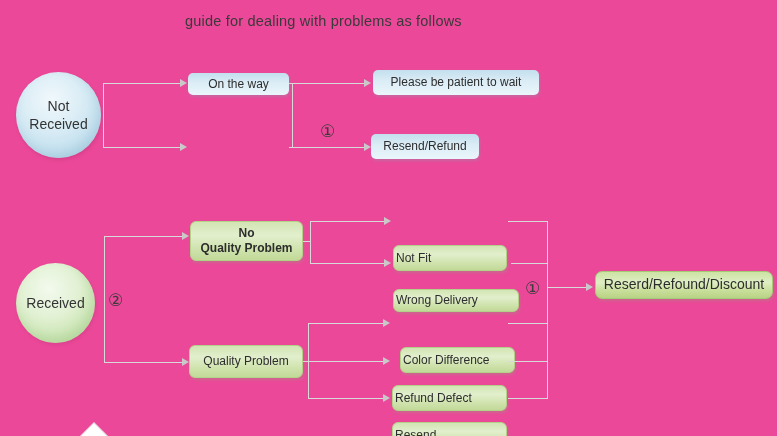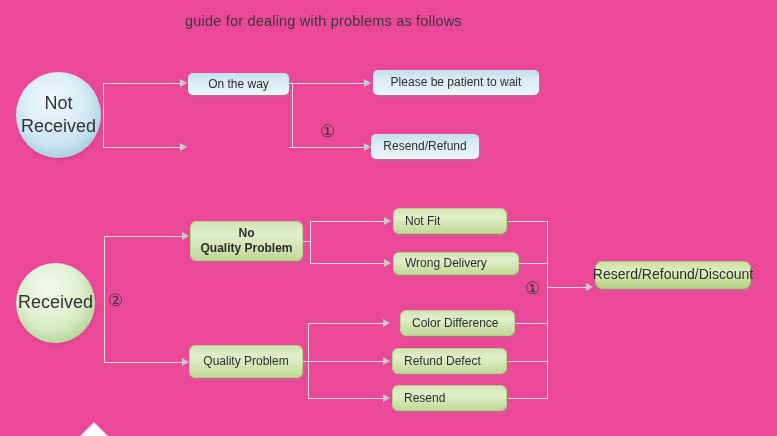--- a/index.html
+++ b/index.html
@@ -23,24 +23,24 @@
   .box-green{
     background:linear-gradient(180deg,#d2e5b2 0%,#e2efcd 35%,#d0e3ae 70%,#c1d998 100%);
     border:1px solid #b4d18a;border-radius:6px;
     box-shadow:1px 2px 3px rgba(140,160,120,0.35);
   }
   .box-green-strong{
     background:linear-gradient(180deg,#cbe3a3 0%,#dfeec4 40%,#c6dd97 75%,#b7d385 100%);
     border:1px solid #a5c977;border-radius:7px;font-size:14px;
     box-shadow:1px 2px 3px rgba(140,160,120,0.35);
   }
-  .left-align{justify-content:flex-start;padding-left:11px;text-align:left;}
+  .left-align{justify-content:flex-start;padding-left:2px;text-align:left;margin-top:37px;}
   .circle{
     position:absolute;border-radius:50%;display:flex;align-items:center;
-    justify-content:center;text-align:center;font-size:18px;color:#333333;
+    justify-content:center;text-align:center;font-size:14px;color:#333333;
     white-space:pre-line;line-height:1.3;
   }
   .circle-blue{
     background:radial-gradient(circle at 42% 32%, #f0f8fc 0%, #ddeef6 35%, #c4e1ef 68%, #a9d2e4 100%);
     box-shadow:inset -3px -5px 10px rgba(150,190,210,0.45), 1px 2px 4px rgba(0,0,0,0.10);
   }
   .circle-green{
     background:radial-gradient(circle at 42% 32%, #f3faee 0%, #e2f1d4 40%, #c9e4b1 72%, #b5d898 100%);
     box-shadow:inset -3px -5px 10px rgba(160,200,140,0.40), 1px 2px 4px rgba(0,0,0,0.08);
   }
@@ -129,17 +129,17 @@
   <div class="line h" style="left:511px;top:263px;width:36px;"></div>
   <div class="line h" style="left:508px;top:323px;width:39px;"></div>
   <div class="line h" style="left:508px;top:361px;width:39px;"></div>
   <div class="line h" style="left:508px;top:398px;width:39px;"></div>
   <div class="line v" style="left:547px;top:221px;height:178px;"></div>
   <div class="line h" style="left:547px;top:287px;width:39px;"></div>
   <div class="arrow" style="left:586px;top:283px;"></div>
 
   <div class="num" style="left:525px;top:278px;">①</div>
 
-  <div class="node box-green-strong" style="left:595px;top:261px;width:156px;height:28px;text-align:right;">Reserd/Refound/Discount</div>
+  <div class="node box-green-strong" style="left:595px;top:271px;width:178px;height:28px;text-align:right;">Reserd/Refound/Discount</div>
 
   <div class="diamond"></div>
 
 </div>
 
 </body></html>

